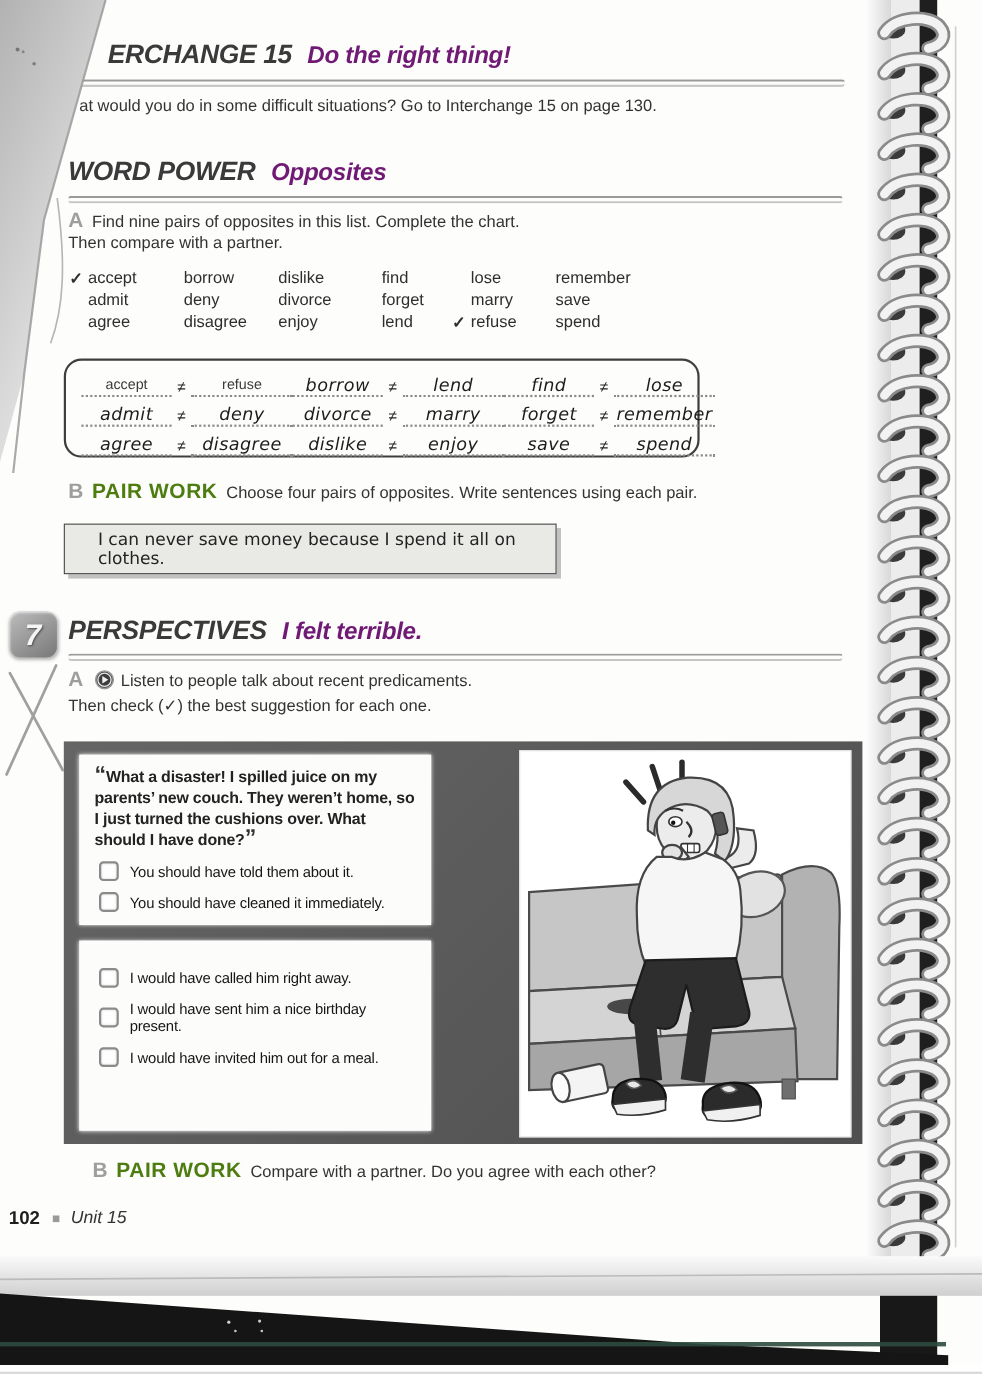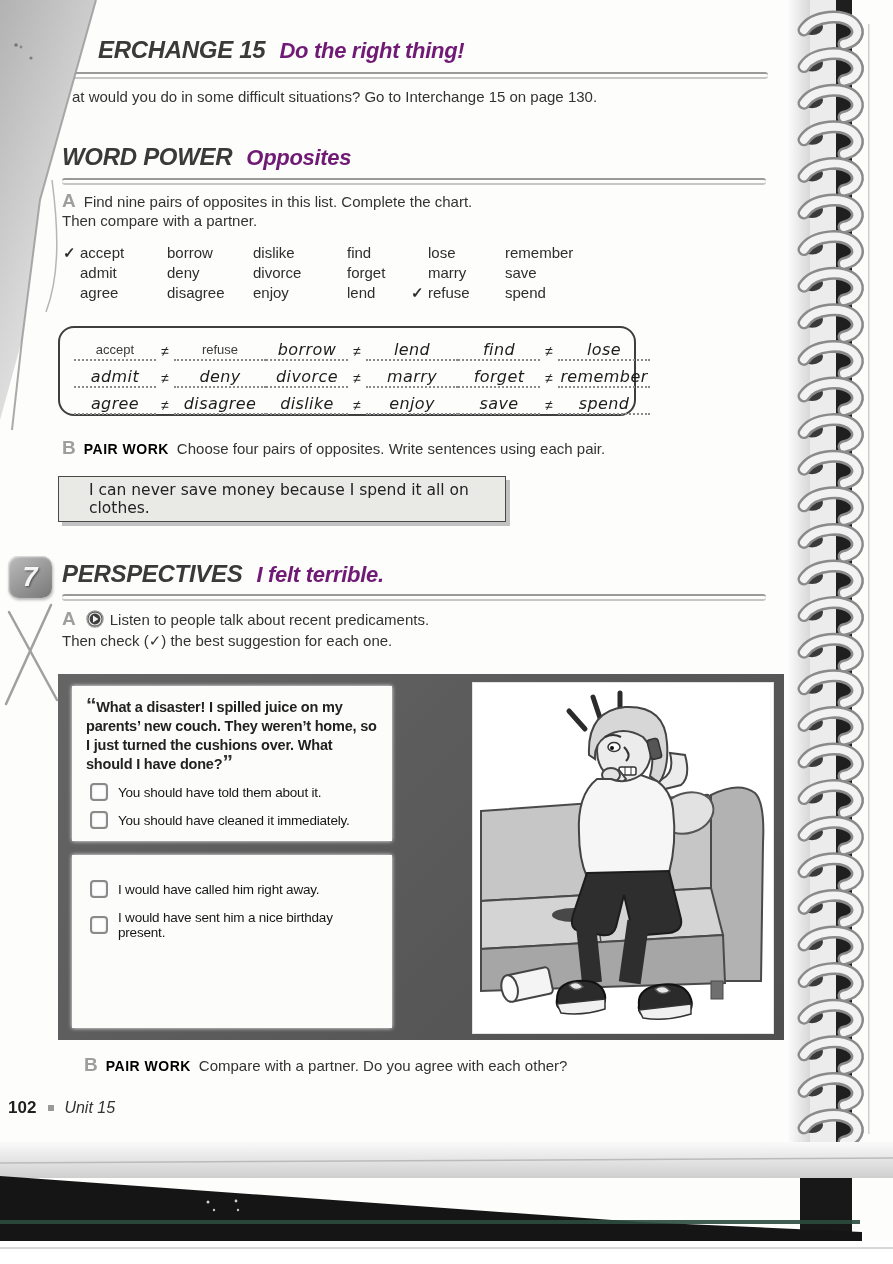--- a/index.html
+++ b/index.html
@@ -4,21 +4,21 @@
 <style>
   html,body{margin:0;padding:0;background:#ffffff;}
   .page{position:relative;width:893px;height:1264px;overflow:hidden;background:#fdfdfc;
         font-family:"Liberation Sans",sans-serif;color:#333;}
   
   .sec-title{position:absolute;font-weight:bold;font-style:italic;font-size:24px;color:#3a3a3a;letter-spacing:-0.3px;white-space:nowrap;}
   .sec-sub{font-weight:600;color:#701a75;margin-left:14px;font-size:22px;}
   .rule{position:absolute;height:3px;border-top:2px solid #9a9a9a;border-bottom:2px solid #c6c6c6;border-radius:3px;}
   .body-text{position:absolute;font-size:15px;color:#333;}
   .letter{font-weight:800;font-size:19px;color:#9e9e9e;margin-right:8px;}
-  .pairwork{font-weight:800;font-size:14px;color:#000000;letter-spacing:0.5px;margin-right:8px;}
+  .pairwork{font-weight:800;font-size:19px;color:#4d7c0f;letter-spacing:0.5px;margin-right:8px;}
   
   .wcol{position:absolute;top:244px;}
   .wrow{position:relative;height:20px;font-size:15px;color:#2e2e2e;white-space:nowrap;}
   .chk{position:absolute;left:-17px;top:0;color:#2e2e2e;font-weight:bold;}
   
   .chartbox{position:absolute;left:58px;top:326px;width:574px;height:86px;border:2px solid #3e3e3e;border-radius:16px;background:#fdfdfc;}
   .crow{display:flex;justify-content:space-between;padding:0 18px 0 14px;height:27px;align-items:flex-end;}
   .pair{display:flex;align-items:flex-end;}
   .cw{display:inline-block;border-bottom:2px dotted #8a8a8a;text-align:center;white-space:nowrap;}
   .cw.l{width:82px;} .cw.r{width:92px;}
@@ -203,20 +203,24 @@
           </div>
     </div>
     <div class="qbox qbox2">
       <div class="option" style="margin-top:13px;">
             <span class="cb"></span>
             <span class="otext">I would have called him right away.</span>
           </div>
       <div class="option" style="margin-top:12px;">
             <span class="cb"></span>
             <span class="otext">I would have sent him a nice birthday present.</span>
+          </div>
+      <div class="option" style="margin-top:12px;">
+            <span class="cb"></span>
+            <span class="otext">I would have invited him out for a meal.</span>
           </div>
     </div>
 
     <div class="illo">
       <svg width="300" height="350" viewBox="0 0 300 350">
 
         <path d="M8,128 L232,112 Q238,111 238,118 L238,205 L8,218 Z" fill="#c6c6c6" stroke="#4a4a4a" stroke-width="2"></path>
         <path d="M238,112 Q266,98 282,110 Q292,120 290,160 L288,298 L238,298 Z" fill="#b2b2b2" stroke="#4a4a4a" stroke-width="2"></path>
         <path d="M8,218 L238,205 L250,252 L8,266 Z" fill="#d4d4d4" stroke="#4a4a4a" stroke-width="2"></path>
         <path d="M8,266 L250,252 L252,300 L8,308 Z" fill="#a6a6a6" stroke="#4a4a4a" stroke-width="2"></path>

